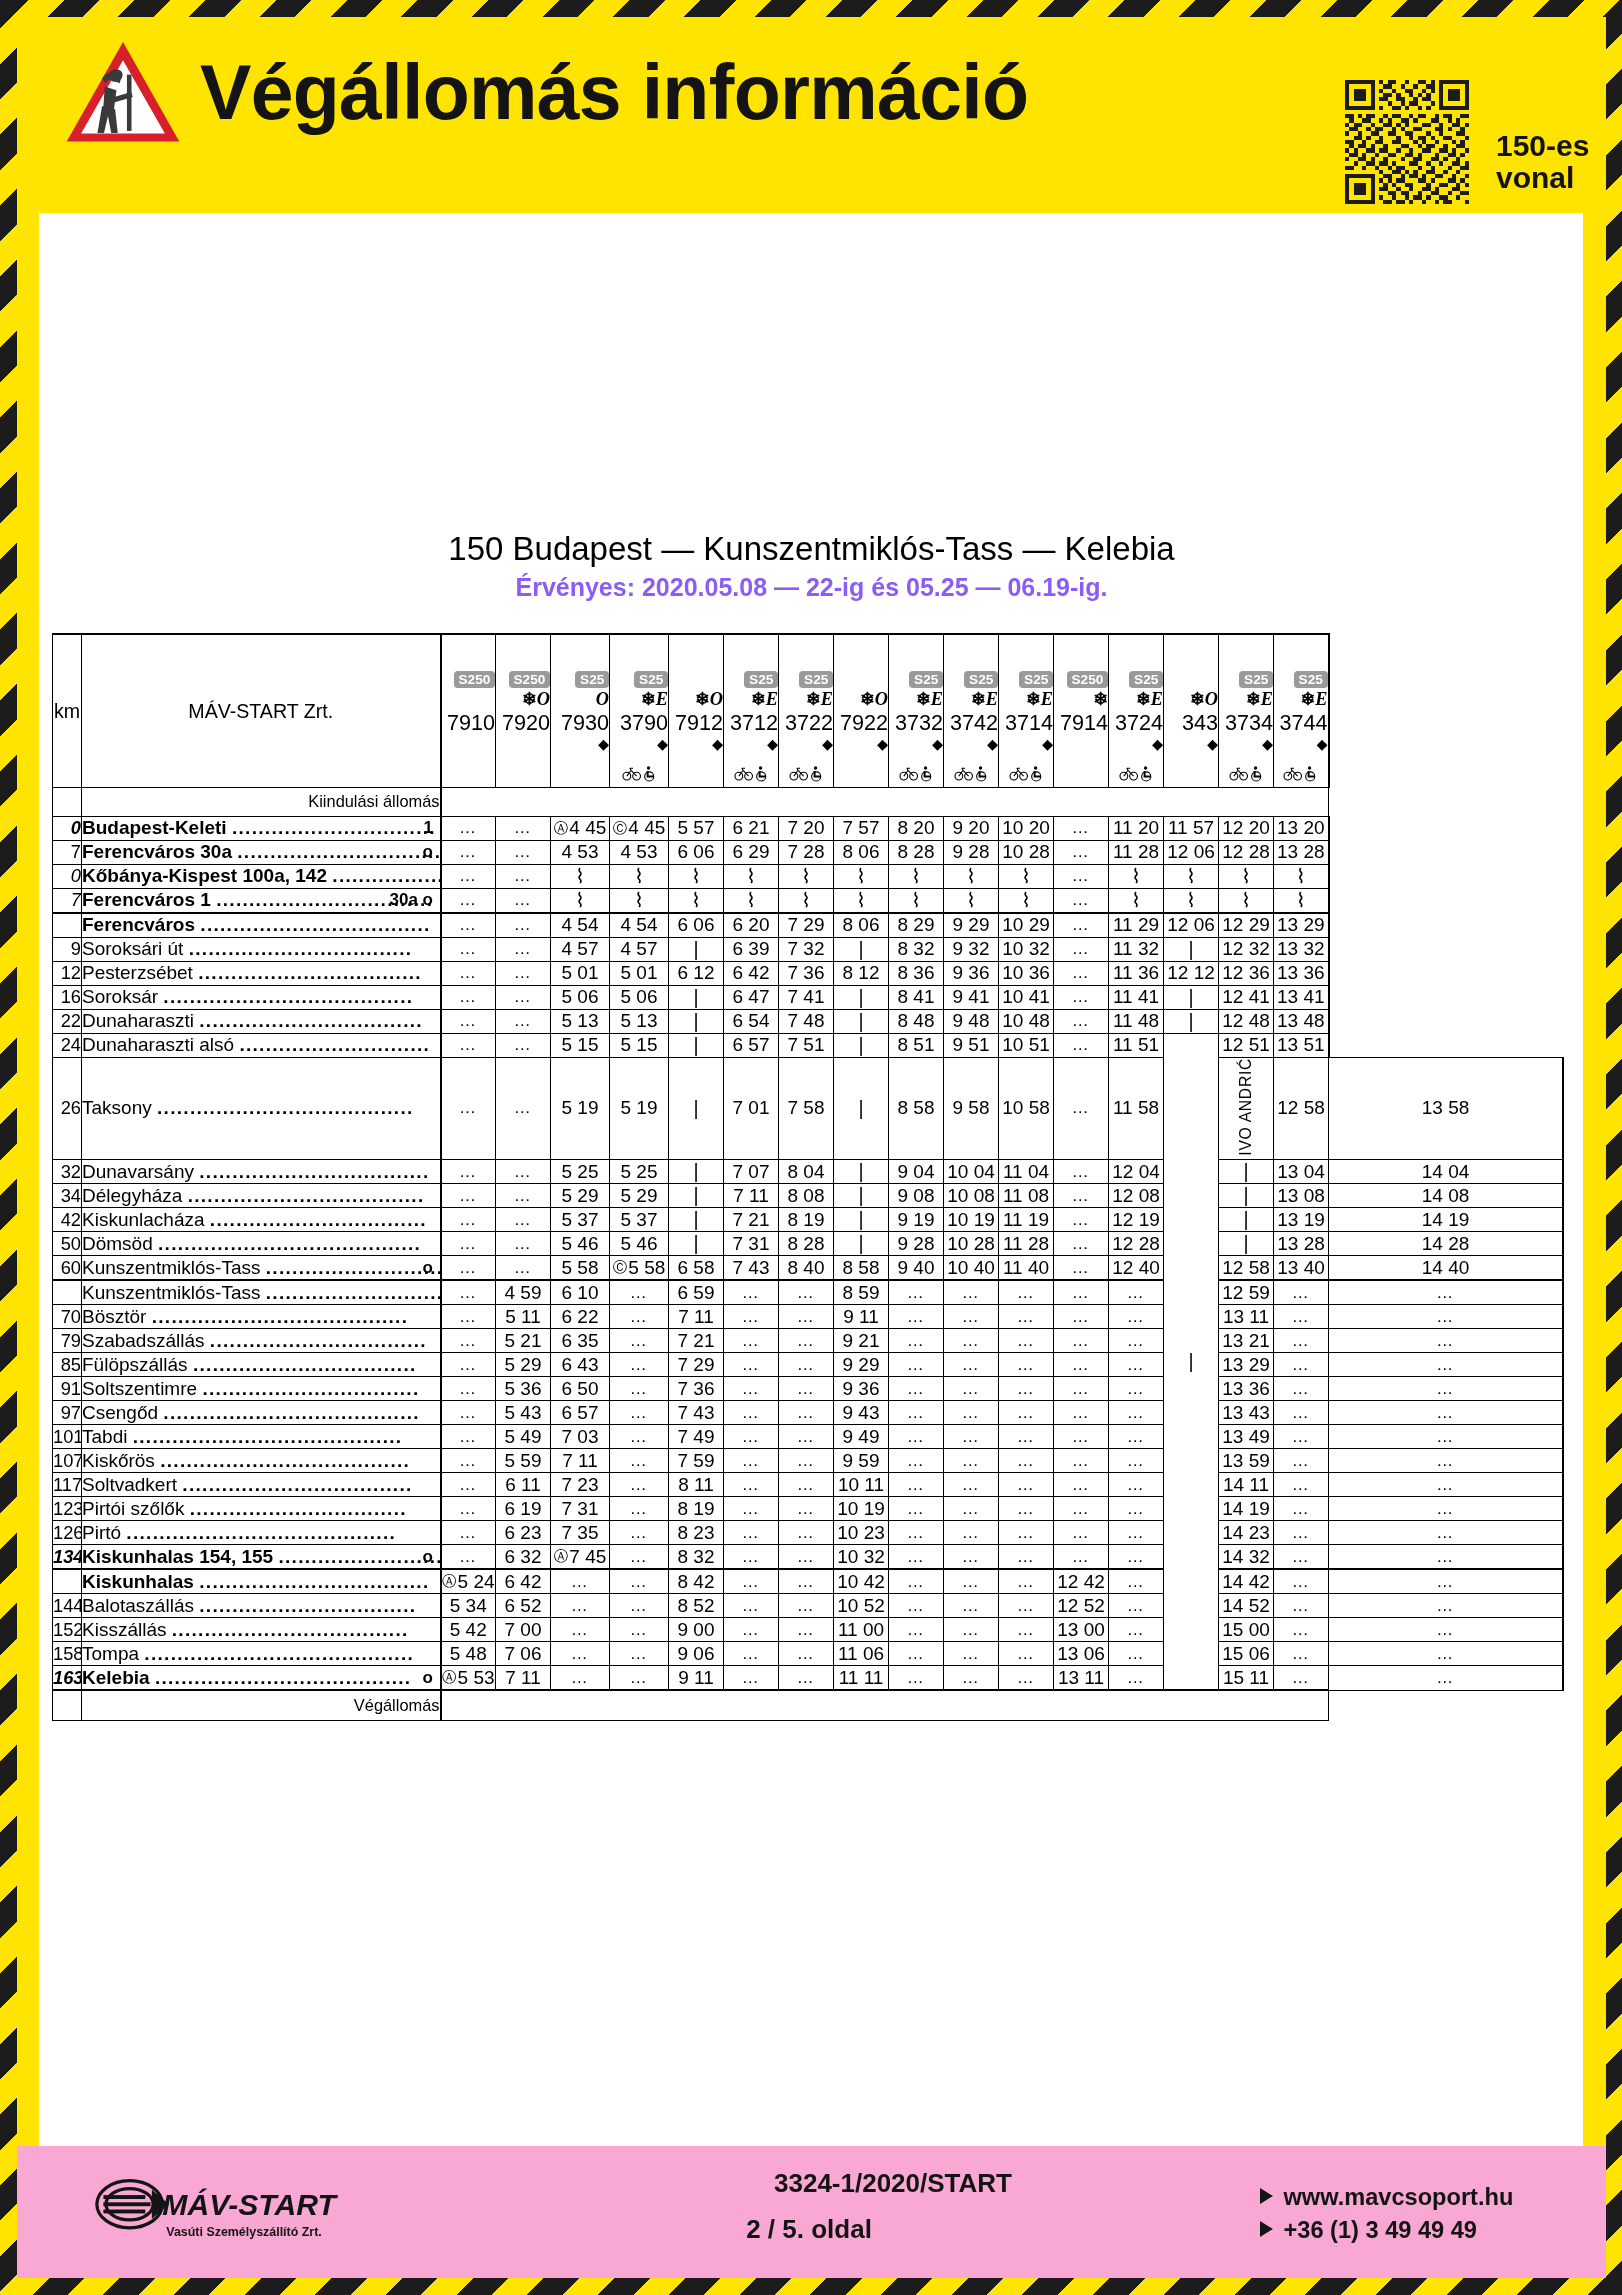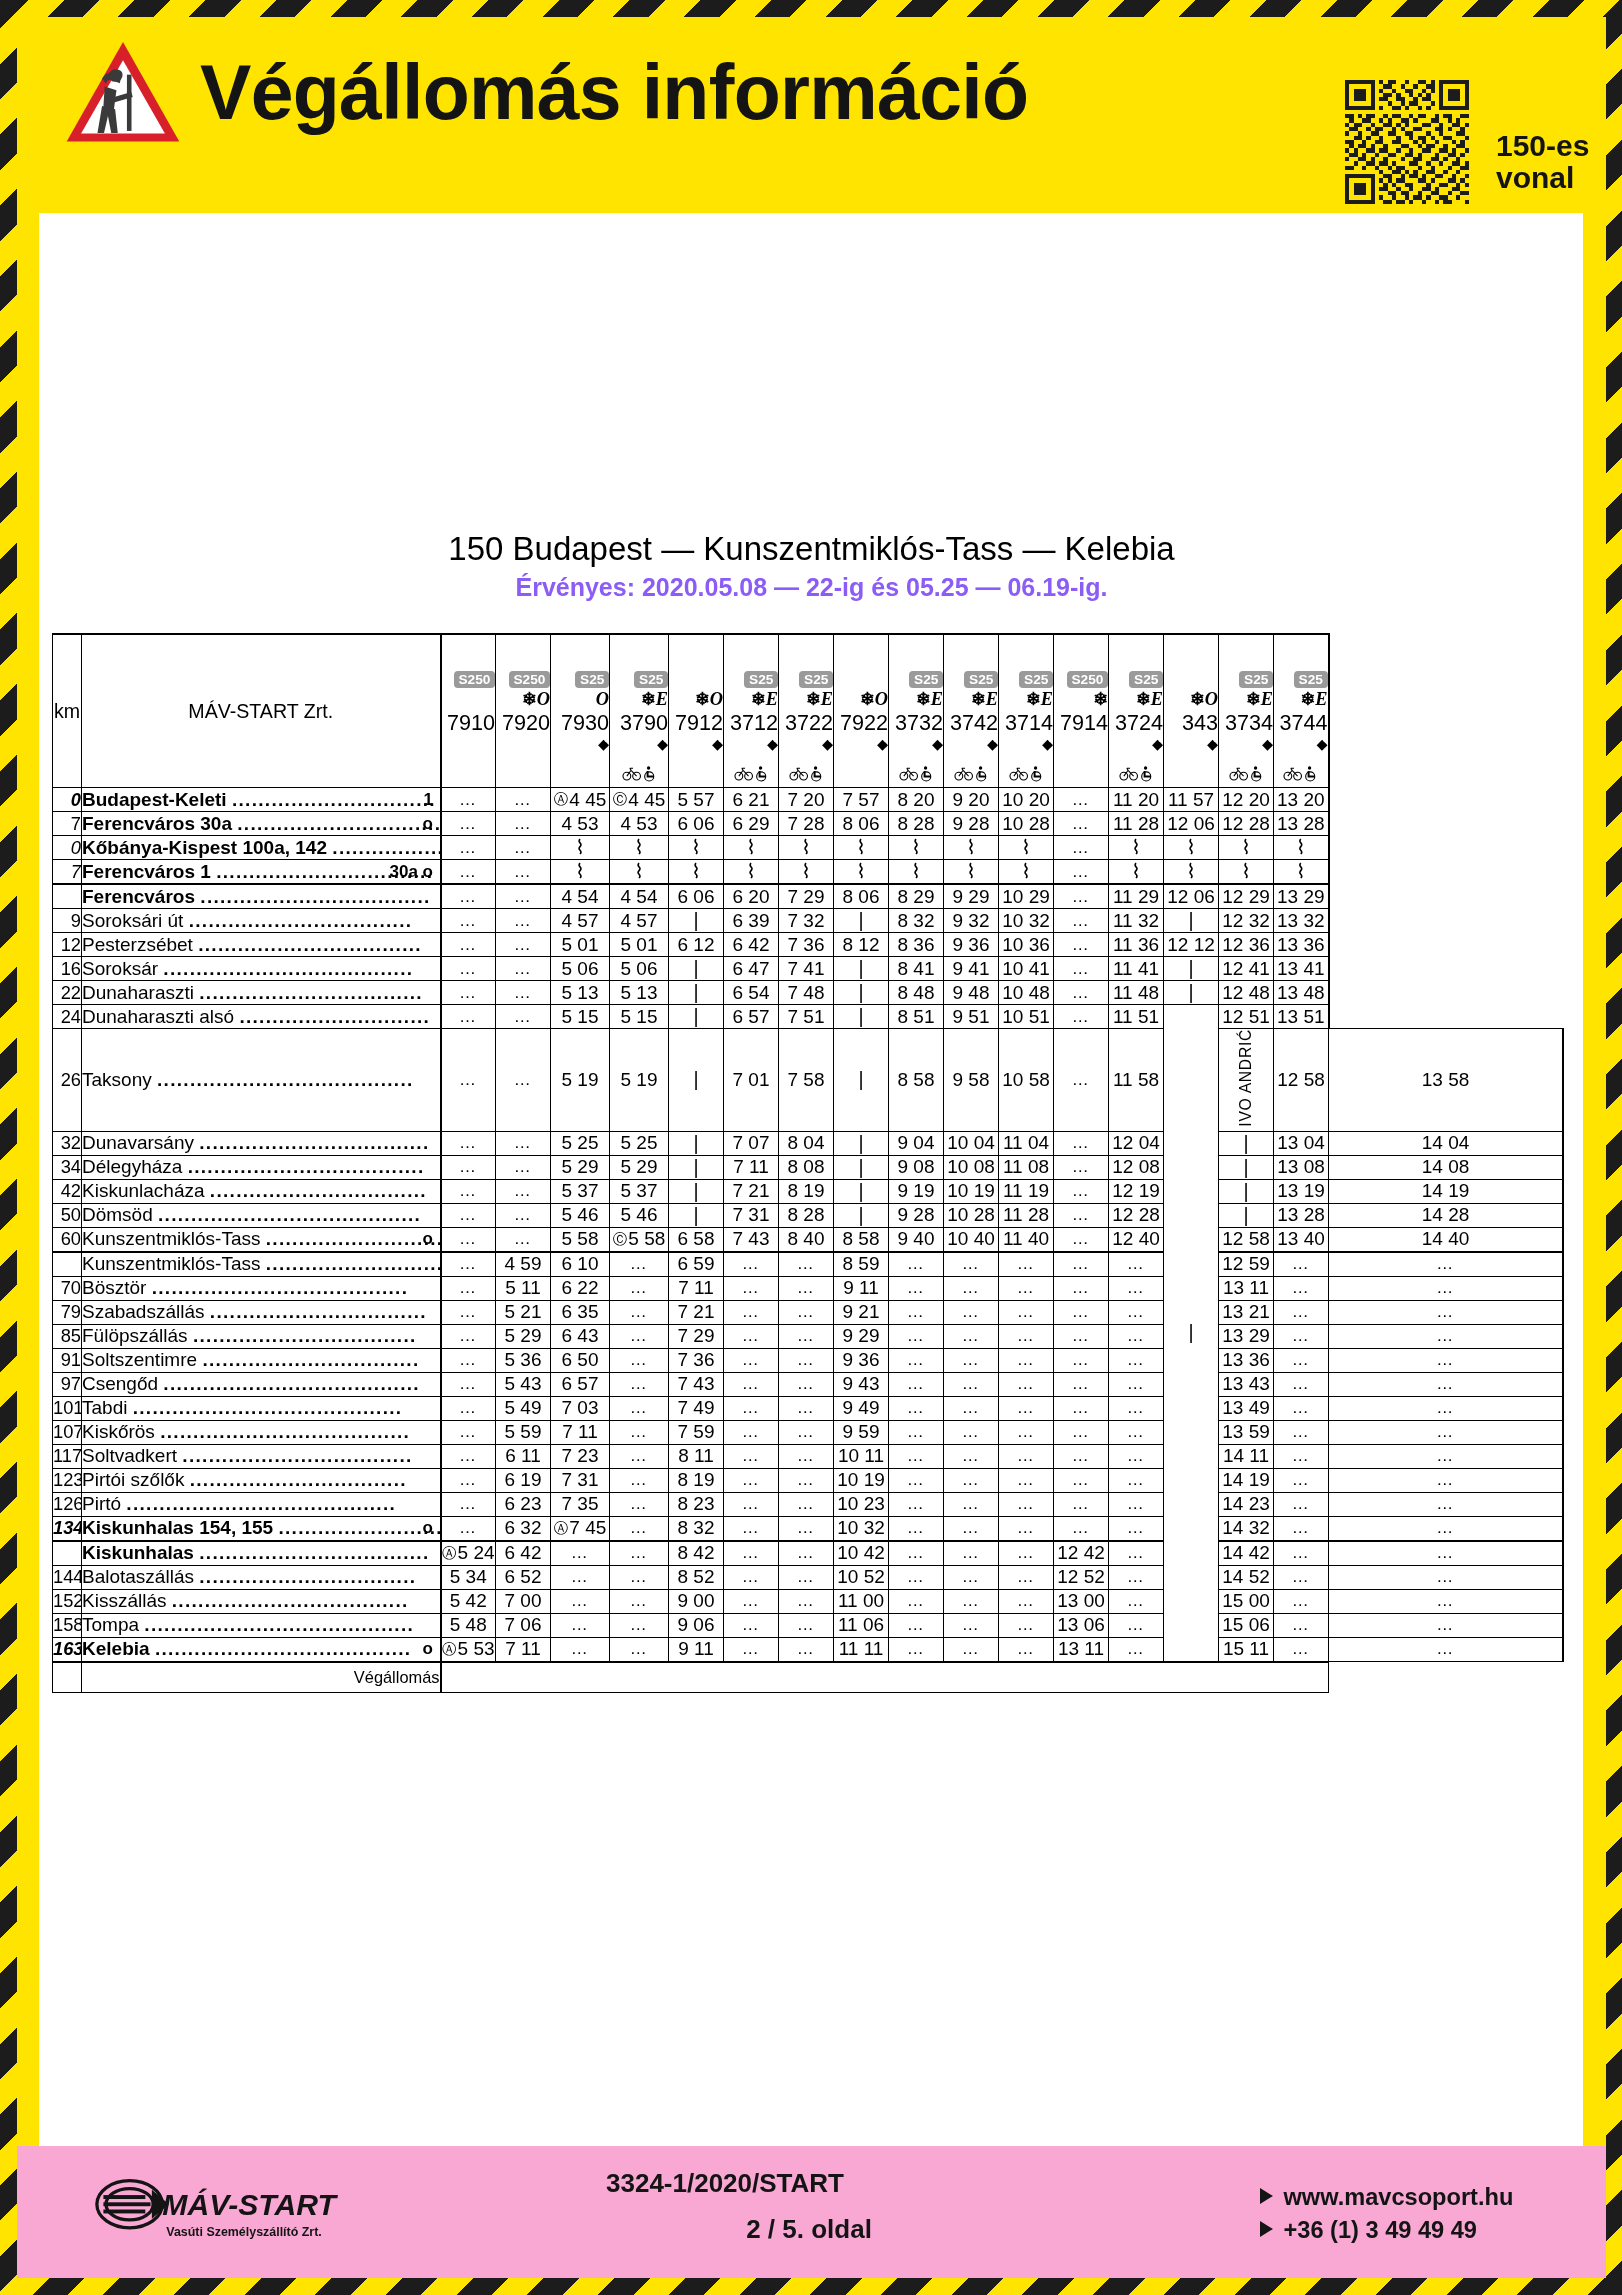--- a/index.html
+++ b/index.html
@@ -197,21 +197,21 @@
     position:absolute; left:17px; bottom:17px;
     width:1589px; height:132px;
     background:#f9a8d4;
   }
   .mav-logo{
     position:absolute; left:72px; top:23.6px;
     width:262px;height:79px;
   }
   .footer-doc{
     position:absolute; left:589px; top:22px;
-    width:406px; text-align:left;
+    width:406px; text-align:right;
     font-size:26px; font-weight:bold; color:#141414;
   }
   .footer-page{
     position:absolute; left:589px; top:68px;
     width:406px; text-align:center;
     font-size:26px; font-weight:bold; color:#141414;
   }
   .footer-web{
     position:absolute; left:1243px; top:38px;
     font-size:23.6px; font-weight:bold; color:#141414;
@@ -739,20 +739,25 @@
               <g fill="#000">
                 <circle cx="41" cy="4.5" r="2.6"></circle>
                 <path d="M38 9 h3 v7 h8 v3 h-11 z"></path>
               </g>
               <g fill="none" stroke="#000" stroke-width="1.7">
                 <circle cx="42" cy="17.5" r="7"></circle>
               </g>
             </svg></div>
         </th>
       </tr>
+    <tr class="noterow">
+      <td></td>
+      <td class="note-right hv-r">Kiindulási állomás</td>
+      <td id="note-cells" colspan="16" style="border:0.7px solid #000"></td>
+    </tr>
   </thead>
   <tbody id="tt-body">
 
   <tr>
         <td class="kmv it">0</td>
         <td class="stn hv-r"><b>Budapest-Keleti</b> <span class="dots">...............................</span><span class="rmk-o">1</span></td>
         <td class=" el">…</td>
         <td class=" el">…</td>
         <td class=" tm"><span class="pfx">Ⓐ</span>4 45</td>
         <td class=" tm"><span class="pfx">Ⓒ</span>4 45</td>

